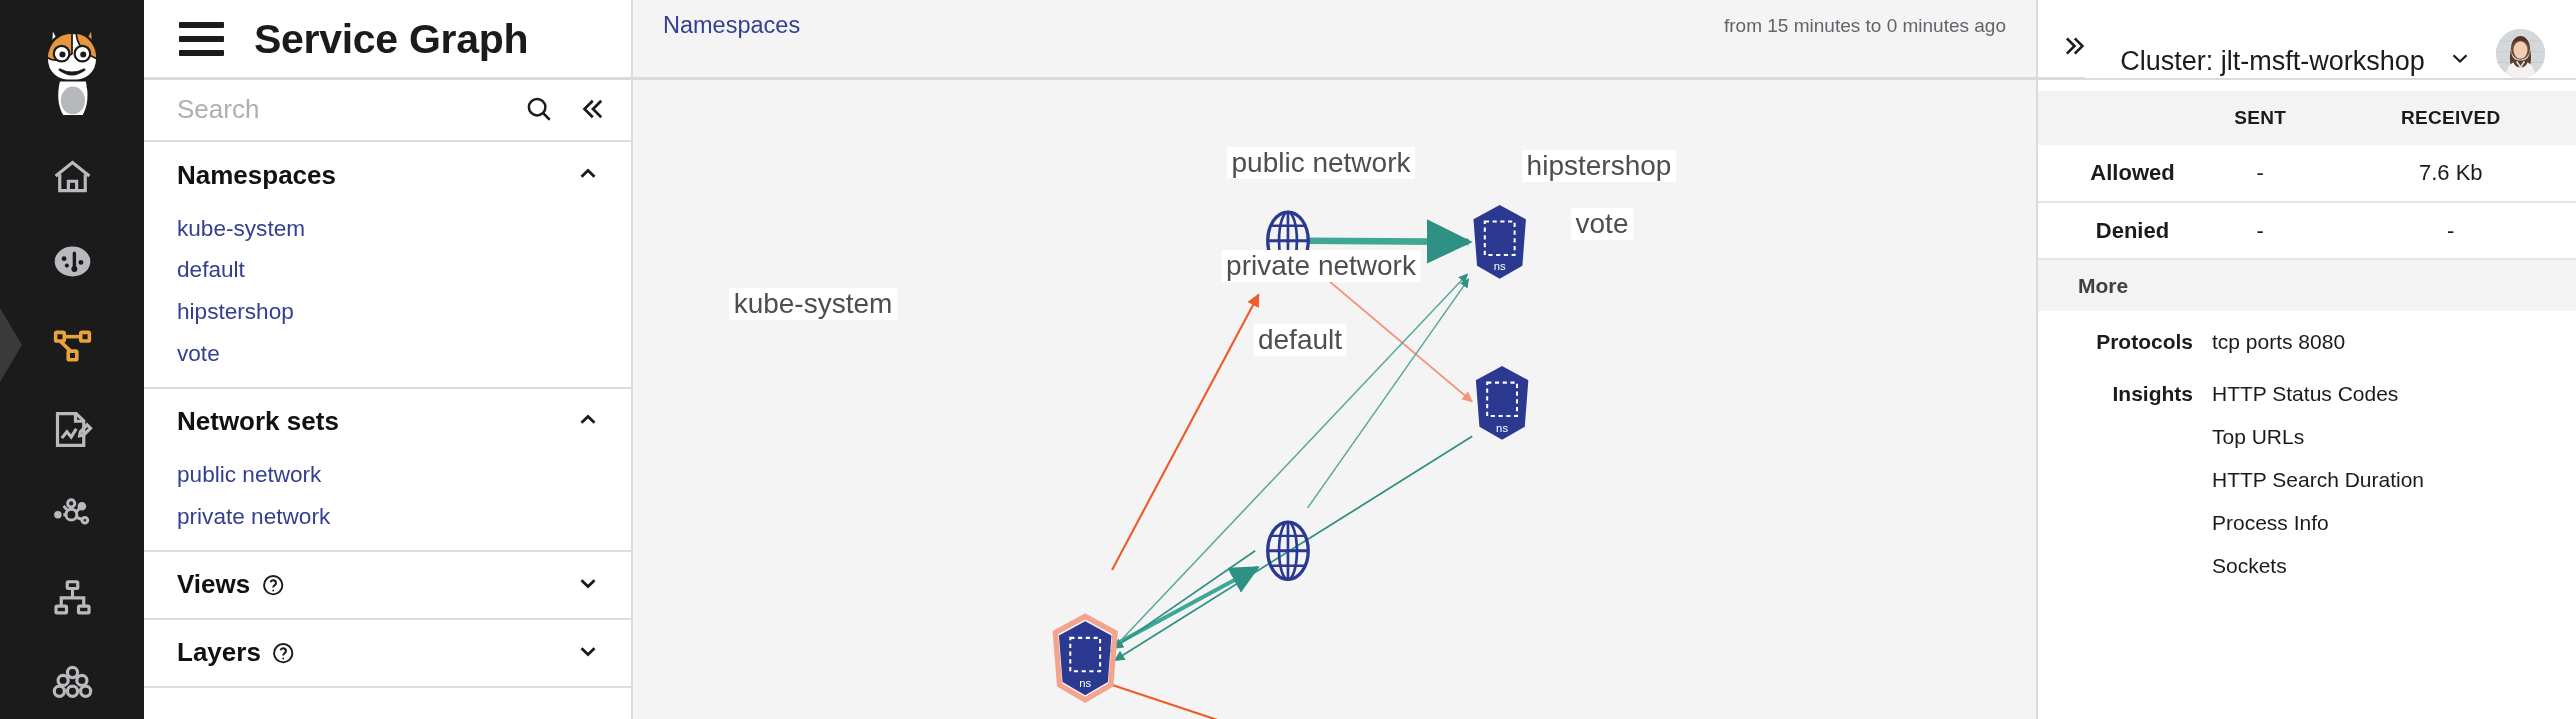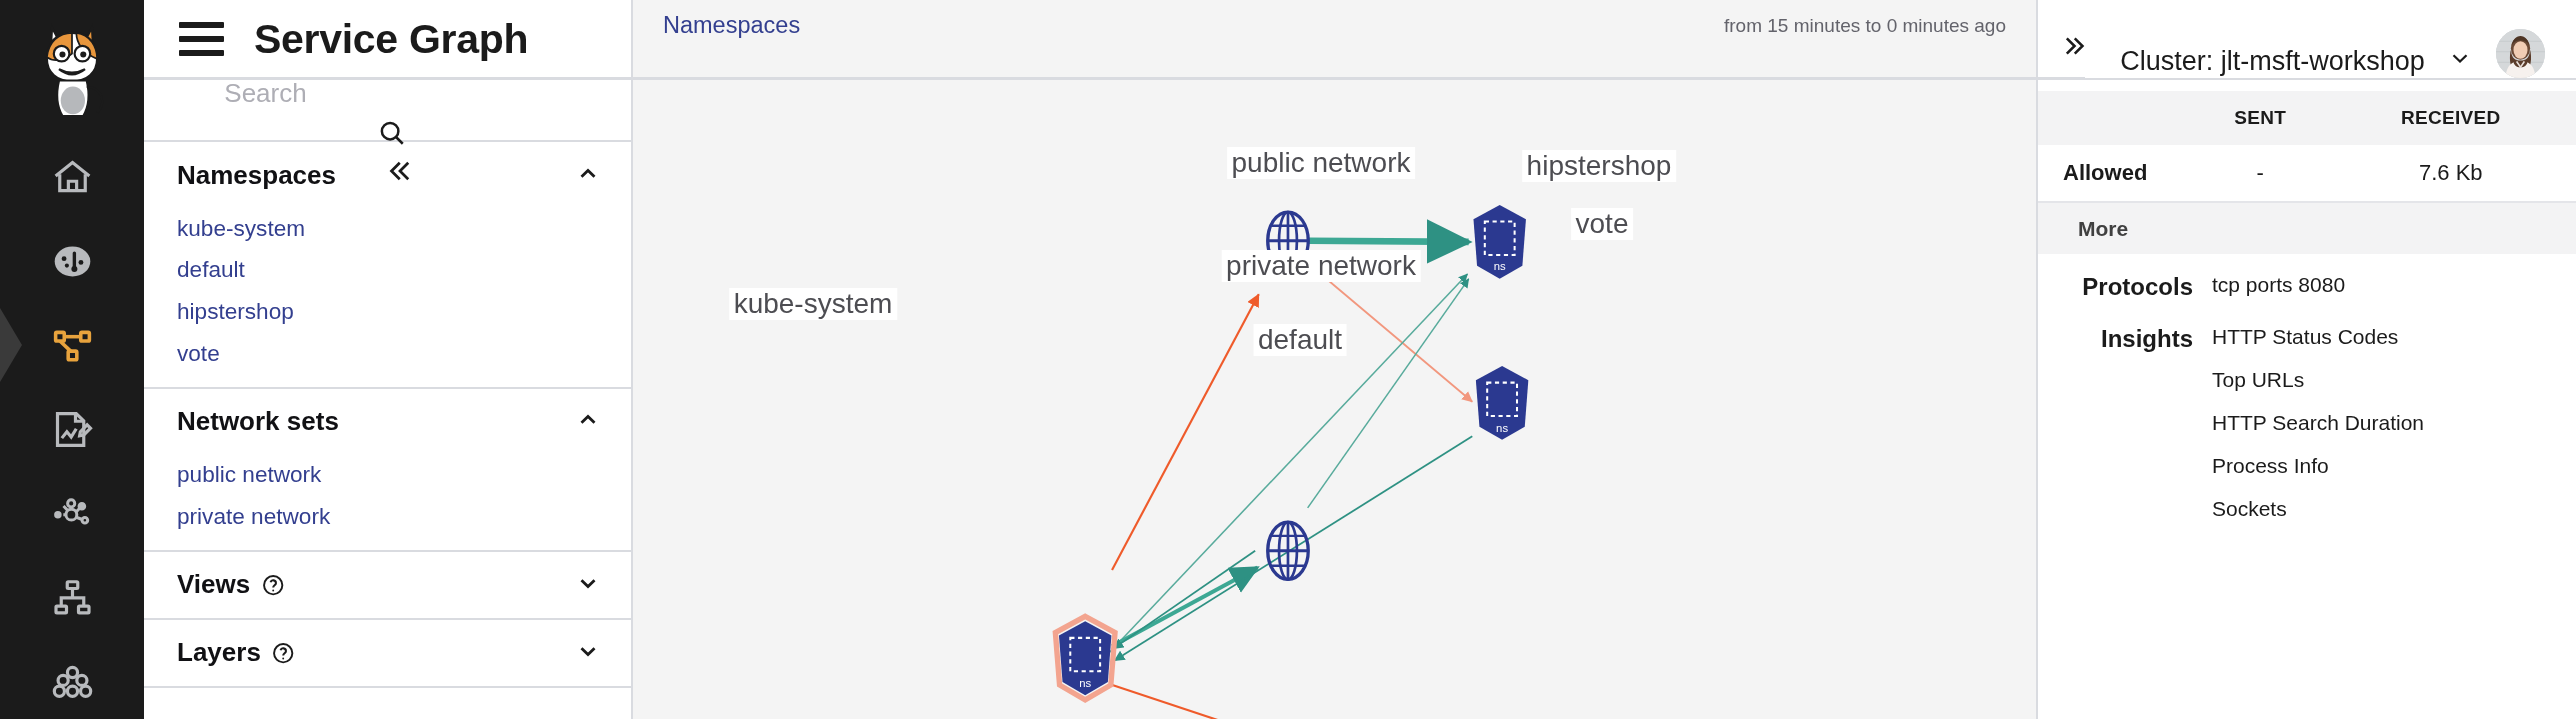--- a/index.html
+++ b/index.html
@@ -52,21 +52,21 @@
     display: flex; align-items: center; gap: 30px;
     padding-left: 35px;
   }
   .hamburger { display: flex; flex-direction: column; gap: 7.8px; cursor: pointer; }
   .hamburger span { display: block; width: 45px; height: 6.1px; background: #1b1b1b; border-radius: 0.9px; }
   .app-title { font-size: 41px; font-weight: 700; color: #1b1b1b; letter-spacing: -0.3px; }
 
   .search-row {
     height: 64px; display: flex; align-items: center;
     border-bottom: 2.6px solid #d9dbe0;
-    padding: 0 24.4px 0 33px; gap: 8.7px; flex-direction: column;
+    padding: 0 24.4px 0 33px; gap: 8.7px;
   }
   .search-input {
     flex: 1; border: none; outline: none;
     font-size: 26px; color: #1b1b1b;
     font-family: "Liberation Sans", sans-serif;
     background: transparent;
   }
   .search-input::placeholder { color: #aeaeb5; }
   .icon-btn { cursor: pointer; display: flex; align-items: center; justify-content: center; }
 
@@ -136,32 +136,32 @@
     font-size: 19px; font-weight: 700; color: #1b1b1b;
     height: 54px; text-align: center; letter-spacing: 0.3px;
   }
   .rp-table thead th.blank { width: 157px; }
   .rp-table tbody td {
     height: 57px; font-size: 22px; color: #1b1b1b;
     text-align: center;
     border-bottom: 2.6px solid #e4e5e9;
   }
   .rp-table tbody td.rowhead {
-    text-align: left; font-weight: 700; padding-left: 25px;
+    text-align: center; font-weight: 700; padding-left: 32px;
   }
   .rp-more {
     background: #f3f3f4; height: 51px;
     display: flex; align-items: center;
     font-size: 21px; font-weight: 700; color: #404040;
     padding-left: 40px;
   }
   .rp-kv { display: flex; padding: 19px 0 0 0; }
   .rp-kv .k {
     width: 174px; text-align: right; padding-right: 19px;
-    font-size: 24px; font-weight: 700; color: #1b1b1b;
+    font-size: 21px; font-weight: 700; color: #1b1b1b;
     flex: 0 0 174px;
   }
   .rp-kv .v { font-size: 21px; color: #1b1b1b; }
   .rp-kv .v .line { padding-bottom: 19px; }
   .rp-kv .v .line.link { cursor: pointer; }
 
   
   .topright {
     position: absolute; top: 0; right: 0;
     height: 78px; display: flex; align-items: flex-end;
@@ -497,20 +497,25 @@
           <th>SENT</th>
           <th>RECEIVED</th>
         </tr>
       </thead>
       <tbody>
         <tr>
           <td class="rowhead">Allowed</td>
           <td>-</td>
           <td>7.6 Kb</td>
         </tr>
+        <tr>
+          <td class="rowhead">Denied</td>
+          <td>-</td>
+          <td>-</td>
+        </tr>
       </tbody>
     </table>
 
     <div class="rp-more">More</div>
 
     <div class="rp-kv">
       <div class="k">Protocols</div>
       <div class="v">
           <div class="line">tcp ports 8080</div>
         </div>

